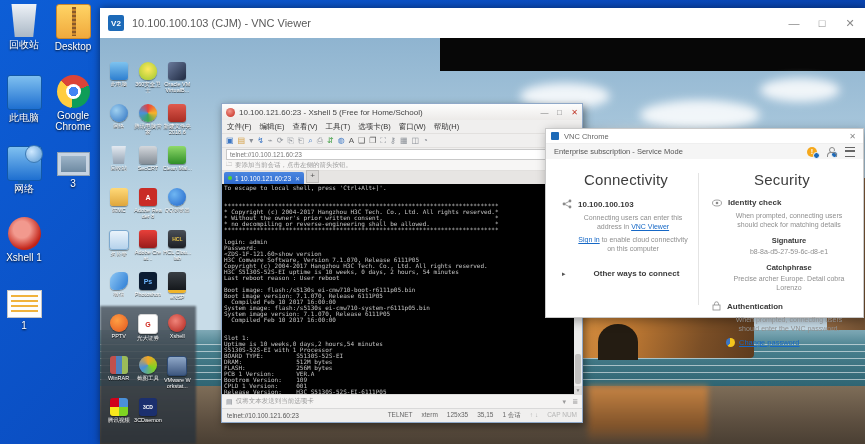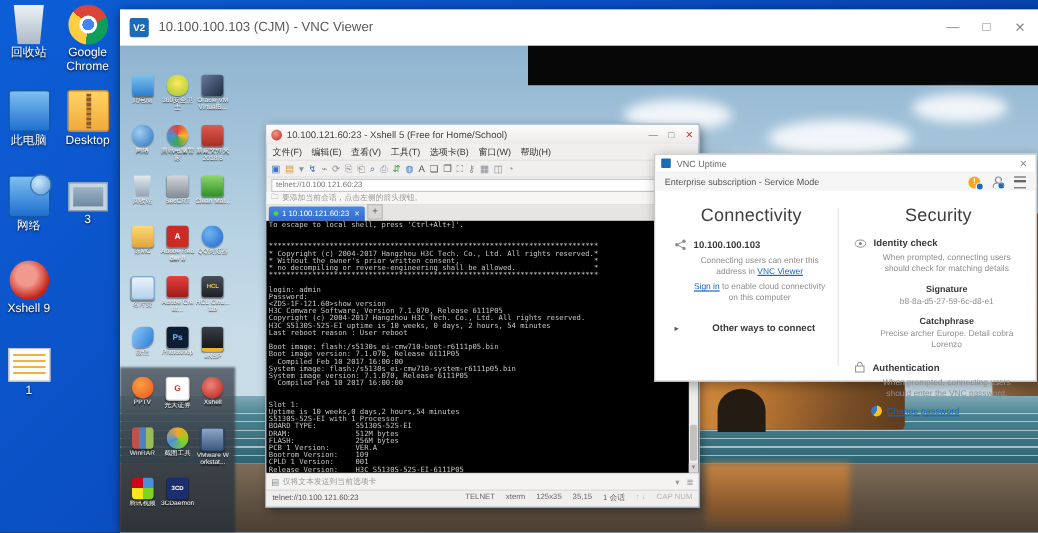--- a/index.html
+++ b/index.html
@@ -205,37 +205,37 @@
   </div>
 
   <div class="h-icon">
     <div class="hart art-network"></div>
     <div class="hlabel">网络</div>
   </div>
 
 
   <div class="h-icon">
     <div class="hart art-xshell5"></div>
-    <div class="hlabel">Xshell 9</div>
+    <div class="hlabel">Xshell 1</div>
   </div>
 
   <div class="h-icon">
     <div class="hart art-doc1"></div>
     <div class="hlabel">1</div>
   </div>
 </div>
   <div id="hcol2" class="hcol">
   <div class="h-icon">
+    <div class="hart art-desktop-zip"></div>
+    <div class="hlabel">Desktop</div>
+  </div>
+
+  <div class="h-icon">
     <div class="hart art-chrome"></div>
     <div class="hlabel">Google Chrome</div>
-  </div>
-
-  <div class="h-icon">
-    <div class="hart art-desktop-zip"></div>
-    <div class="hlabel">Desktop</div>
   </div>
 
   <div class="h-icon">
     <div class="hart art-screenshot3"></div>
     <div class="hlabel">3</div>
   </div>
 </div>
 
   <div id="vnc-window">
     <div id="vnc-titlebar">
@@ -515,21 +515,21 @@
               <span>1 会话</span>
               <span class="dim">↑ ↓</span>
               <span class="dim">CAP NUM</span>
             </span>
         </div>
       </div>
 
       <div id="vncs">
         <div id="vncs-titlebar">
           <span class="vncs-icon"></span>
-          <span id="vncs-title">VNC Uptime</span>
+          <span id="vncs-title">VNC Chrome</span>
           <span id="vncs-close">✕</span>
         </div>
         <div id="vncs-header">
           <span id="vncs-sub">Enterprise subscription - Service Mode</span>
           <span class="hicons">
             <span class="alert-ic">!<span class="badge"></span></span>
             <span class="user-ic">
                 <span class="badge" style="right:-2px;bottom:-1px"></span>
               </span>
             <span class="burger"></span>

